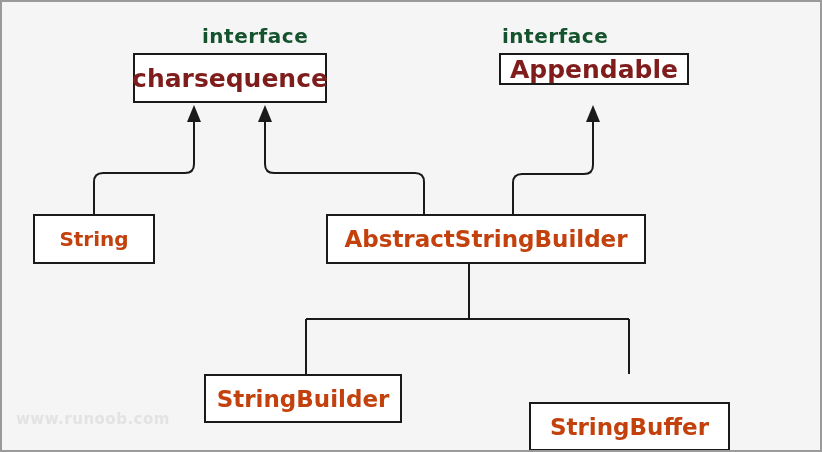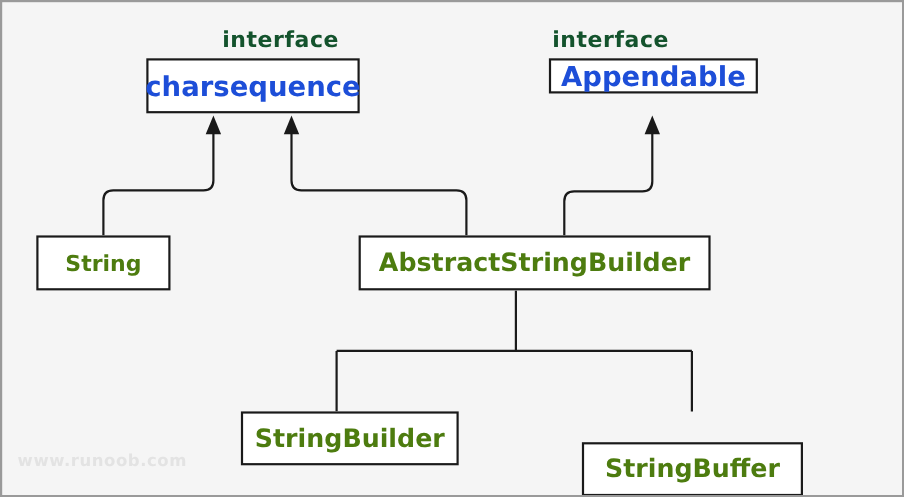--- a/index.html
+++ b/index.html
@@ -37,26 +37,26 @@
     position: absolute;
     box-sizing: border-box;
     background: #ffffff;
     border: 2px solid #1a1a1a;
     display: flex;
     align-items: center;
     justify-content: center;
     white-space: nowrap;
   }
   .iface-node span {
-    color: #1d4ed8;
+    color: #7f1d1d;
     font-size: 25px;
     font-weight: 600;
   }
   .class-node span {
-    color: #4d7c0f;
+    color: #c2410c;
     font-size: 23px;
     font-weight: 600;
   }
   .node-string span { font-size: 20px; }
   .watermark {
     position: absolute;
     left: 14px;
     top: 408px;
     font-size: 15px;
     font-weight: bold;
@@ -96,21 +96,21 @@
   </div>
 
   <div class="node class-node node-string" style="left:31px; top:212px; width:122px; height:50px;">
     <span>String</span>
   </div>
 
   <div class="node class-node" style="left:324px; top:212px; width:320px; height:50px;">
     <span>AbstractStringBuilder</span>
   </div>
 
-  <div class="node class-node" style="left:202px; top:372px; width:198px; height:49px;margin-left:15px;">
+  <div class="node class-node" style="left:202px; top:372px; width:198px; height:49px;">
     <span>StringBuilder</span>
   </div>
 
   <div class="node class-node" style="left:527px; top:372px; width:201px; height:49px;margin-top:28px;">
     <span>StringBuffer</span>
   </div>
 
   <div class="watermark">www.runoob.com</div>
 
 </div>

